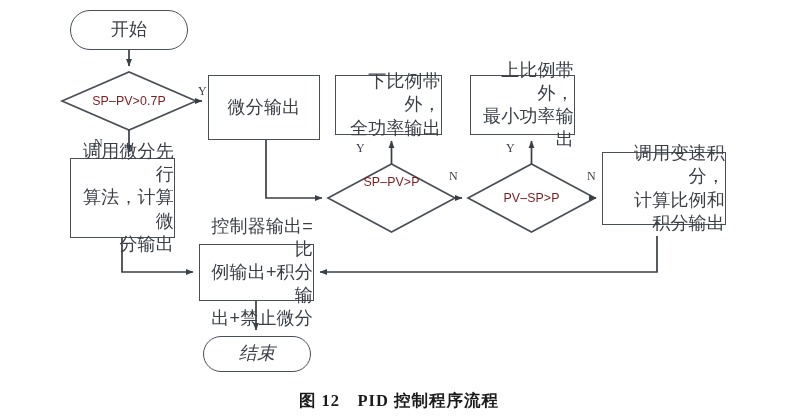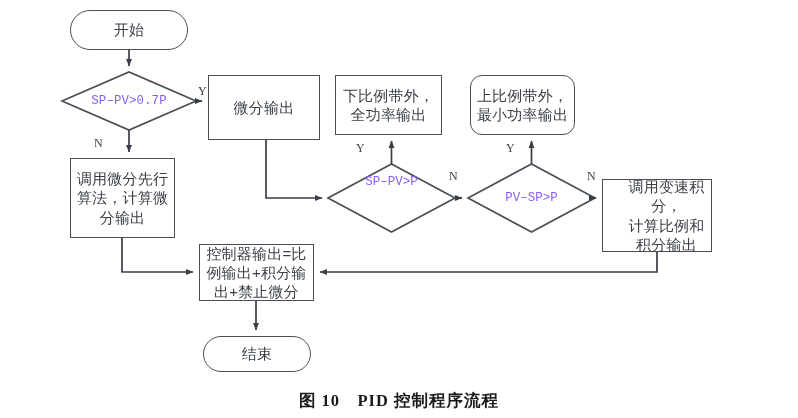--- a/index.html
+++ b/index.html
@@ -20,26 +20,26 @@
     left: 0; top: 0;
     width: 798px;
     height: 418px;
   }
   .node {
     position: absolute;
     box-sizing: border-box;
     display: flex;
     align-items: center;
     justify-content: center;
-    text-align: center;
+    text-align: right;
     color: #3a3f46;
     background: #ffffff;
     border: 1.6px solid #4a4f57;
     line-height: 1.28;
-    font-size: 15px;
+    font-size: 18px;
     letter-spacing: 0.2px;
     white-space: pre-line;
   }
   .node.terminator {
     border-radius: 22px;
   }
   .node.process {
     border-radius: 0;
   }
   .diamond-wrap {
@@ -47,22 +47,22 @@
     pointer-events: none;
   }
   .diamond-label {
     position: absolute;
     left: 0; top: 0;
     width: 100%;
     height: 100%;
     display: flex;
     align-items: center;
     justify-content: center;
-    color: #8b5cf6;
-    font-family: Liberation Mono, monospace;
+    color: #7f1d1d;
+    font-family: Liberation Sans, sans-serif;
     font-size: 12.4px;
     letter-spacing: 0.1px;
   }
   .edge-label {
     position: absolute;
     color: #3a3f46;
     font-family: "Liberation Serif", "DejaVu Serif", serif;
     font-size: 12px;
   }
   #caption {
@@ -123,49 +123,49 @@
   </g>
 </svg>
 
 <div class="node terminator" style="left:70px; top:10px; width:118px; height:40px;">开始</div>
 
 <div class="node process" style="left:208px; top:75px; width:112px; height:65px;">微分输出</div>
 
 <div class="node process" style="left:335px; top:75px; width:107px; height:60px;">下比例带外，
 全功率输出</div>
 
-<div class="node process" style="left:470px; top:75px; width:105px; height:60px;border-radius:12px;">上比例带外，
+<div class="node process" style="left:470px; top:75px; width:105px; height:60px;">上比例带外，
 最小功率输出</div>
 
 <div class="node process" style="left:70px; top:158px; width:105px; height:80px;">调用微分先行
 算法，计算微
 分输出</div>
 
-<div class="node process" style="left:602px; top:179px; width:110px; height:73px;padding-left:19px;">调用变速积分，
+<div class="node process" style="left:602px; top:152px; width:124px; height:73px;padding-left:19px;">调用变速积分，
 计算比例和
 积分输出</div>
 
 <div class="node process" style="left:199px; top:244px; width:115px; height:57px;">控制器输出=比
 例输出+积分输
 出+禁止微分</div>
 
-<div class="node terminator" style="left:203px; top:336px; width:108px; height:36px;">结束</div>
+<div class="node terminator" style="left:203px; top:336px; width:108px; height:36px;font-style:italic;">结束</div>
 
 <div class="diamond-wrap" style="left:62px; top:72px; width:134px; height:58px;">
   <div class="diamond-label">SP–PV&gt;0.7P</div>
 </div>
 
 <div class="diamond-wrap" style="left:328px; top:148px; width:127px; height:68px;">
   <div class="diamond-label">SP–PV&gt;P</div>
 </div>
 
 <div class="diamond-wrap" style="left:468px; top:164px; width:127px; height:68px;">
   <div class="diamond-label">PV–SP&gt;P</div>
 </div>
 
 <div class="edge-label" style="left:198px; top:84px;">Y</div>
 <div class="edge-label" style="left:94px; top:136px;">N</div>
 <div class="edge-label" style="left:356px; top:141px;">Y</div>
 <div class="edge-label" style="left:449px; top:169px;">N</div>
 <div class="edge-label" style="left:506px; top:141px;">Y</div>
 <div class="edge-label" style="left:587px; top:169px;">N</div>
 
-<div id="caption">图 10　PID 控制程序流程</div>
+<div id="caption">图 12　PID 控制程序流程</div>
 
 </body></html>

